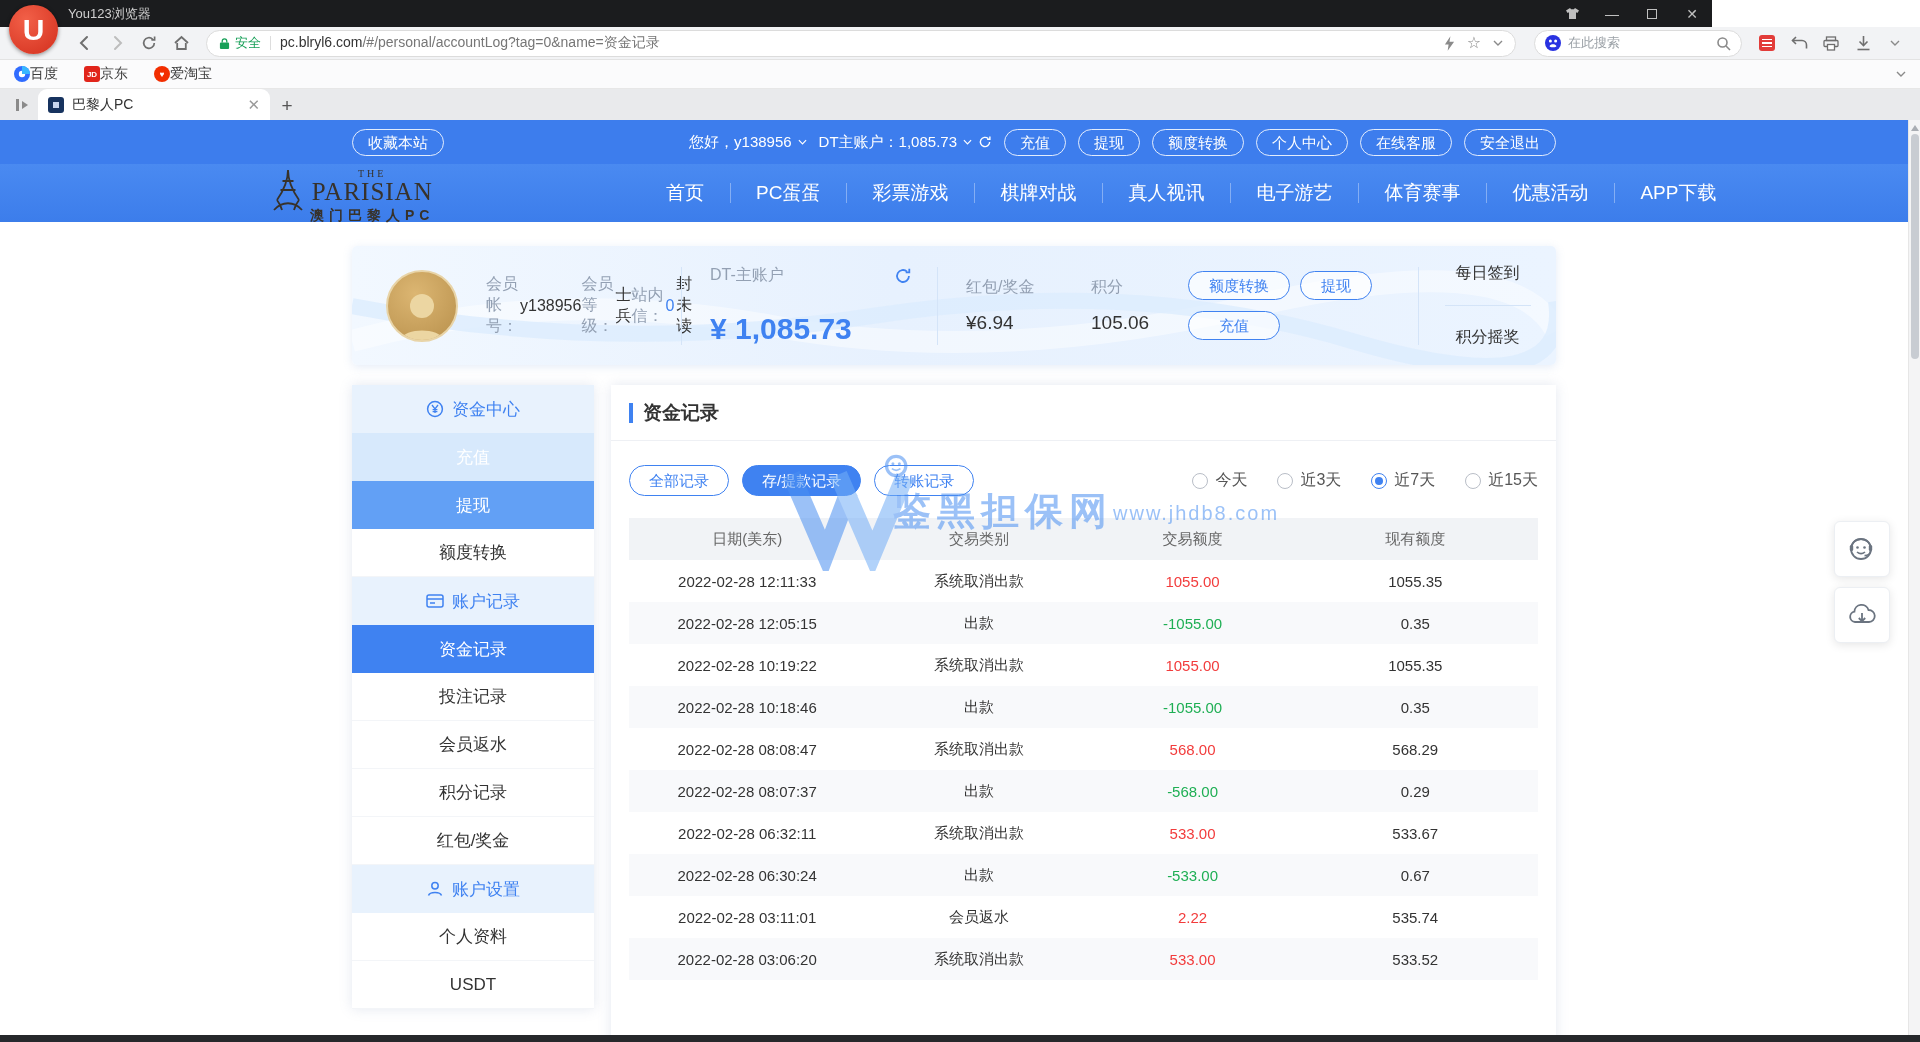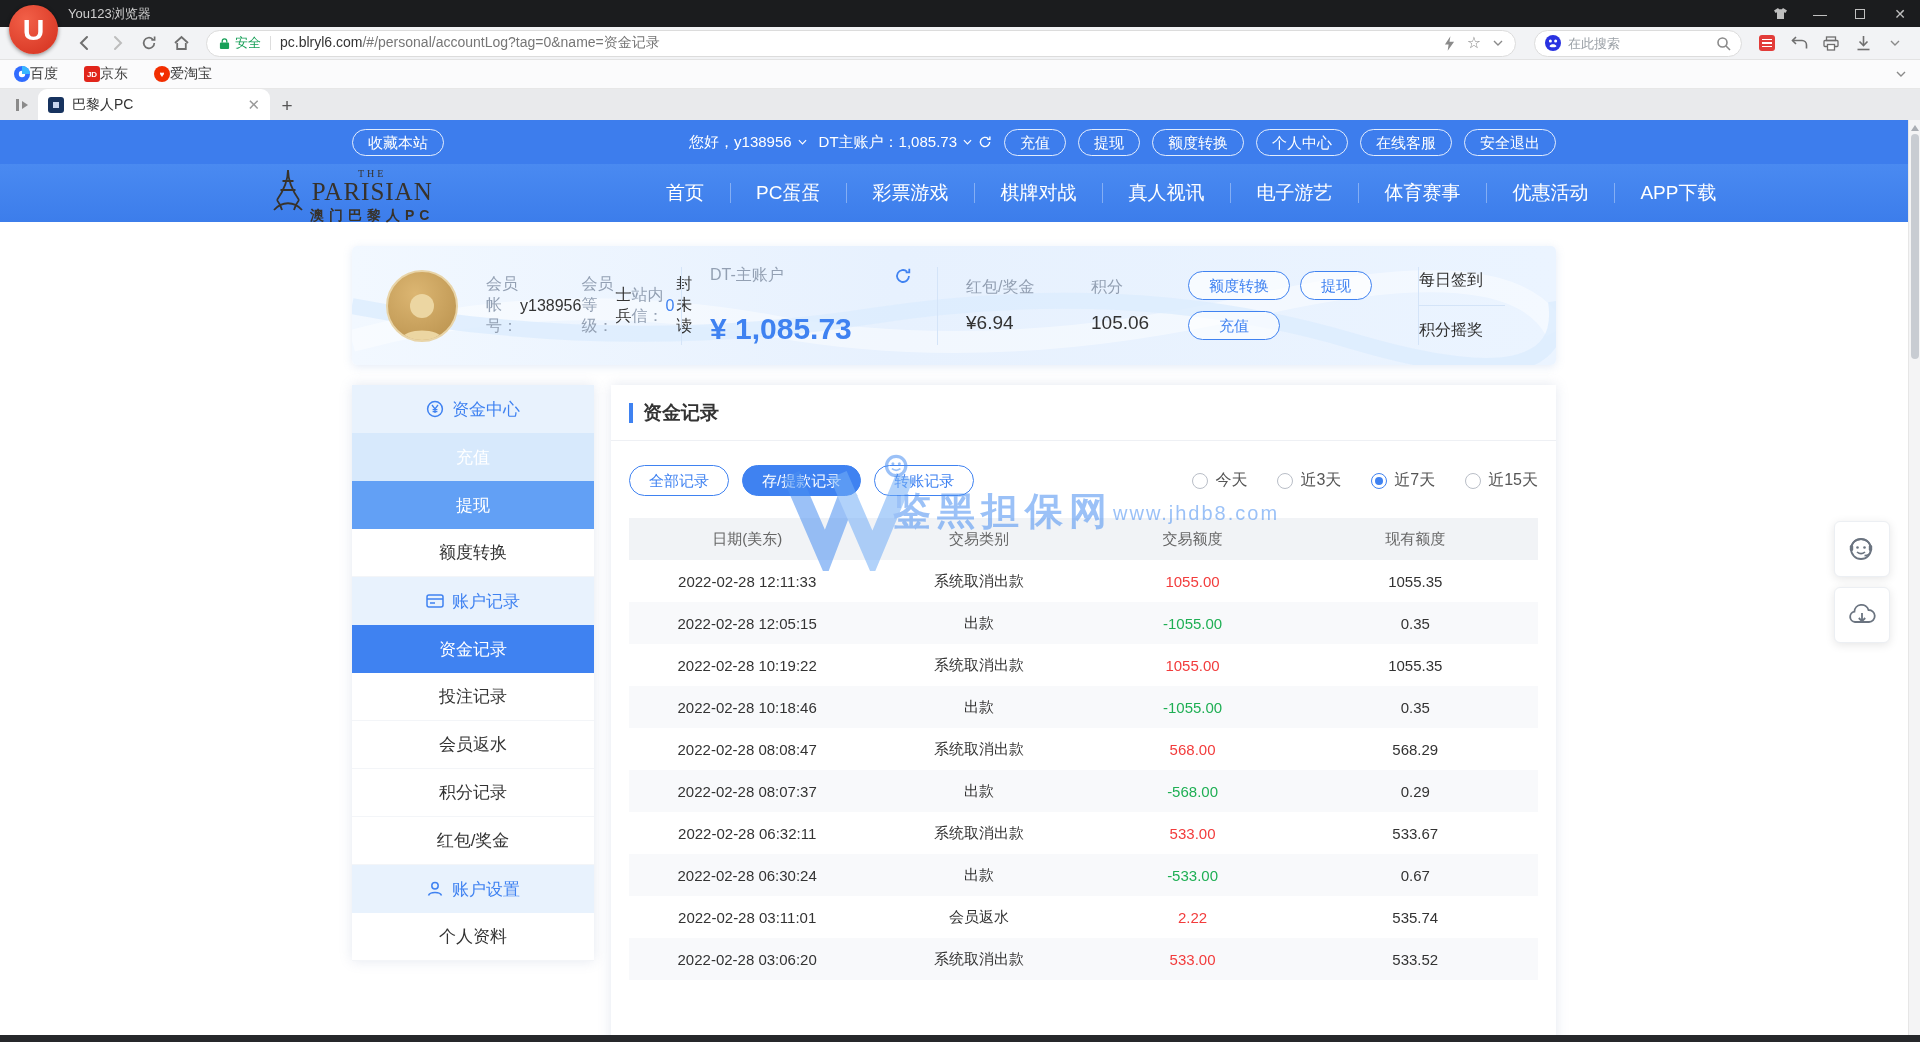--- a/index.html
+++ b/index.html
@@ -1,38 +1,38 @@
 <!DOCTYPE html>
 <html><head>
 <meta charset="utf-8">
 <style>
   *{margin:0;padding:0;box-sizing:border-box}
   html,body{width:1920px;height:1042px;overflow:hidden}
   body{position:relative;font-family:"Liberation Sans","DejaVu Sans",sans-serif;background:#fff}
   svg{display:block}
 
   
-  .titlebar{position:absolute;top:0;left:0;width:1920px;height:27px;background:#1b1c1e;display:flex;align-items:center;z-index:40}
+  .titlebar{position:absolute;top:0;left:0;width:1712px;height:27px;background:#1b1c1e;display:flex;align-items:center;z-index:40}
   .app-title{margin-left:68px;font-size:13px;color:#cfcfcf}
   .tb-right{margin-left:auto;display:flex;align-items:center;height:100%}
   .win-btn{width:40px;height:100%;display:flex;align-items:center;justify-content:center;color:#c0c0c0;font-size:14px}
   .max-glyph{width:10px;height:10px;border:1.5px solid #c0c0c0}
   .app-logo{position:absolute;top:5px;left:9px;width:49px;height:49px;border-radius:50%;background:radial-gradient(circle at 35% 30%,#f26048,#d32f1d);z-index:60;display:flex;align-items:center;justify-content:center;color:#fff;font-weight:bold;font-size:30px;box-shadow:0 1px 4px rgba(0,0,0,.45)}
 
   .bnav{position:absolute;top:27px;left:0;width:1920px;height:33px;background:#f2f3f5;border-bottom:1px solid #e3e3e3;display:flex;align-items:center;padding:0 10px 0 70px;gap:2px;z-index:30}
   .nav-icon{width:30px;height:27px;display:flex;align-items:center;justify-content:center;border-radius:4px}
   .addressbar{flex:1;height:27px;background:#fff;border:1px solid #dcdcdc;border-radius:14px;display:flex;align-items:center;padding:0 12px;margin:0 8px;min-width:0}
   .sec{color:#18a058;font-size:13px;display:flex;align-items:center;gap:5px;white-space:nowrap}
   .addr-sep{width:1px;height:14px;background:#ddd;margin:0 9px}
   .url{font-size:14px;color:#333;white-space:nowrap;overflow:hidden}
   .url .path{color:#767676}
   .addr-right{margin-left:auto;display:flex;align-items:center;gap:12px}
   .star-glyph{font-family:"DejaVu Sans",sans-serif;font-size:16px;color:#8a8a8a;line-height:1}
   .searchbox{width:208px;height:27px;background:#fff;border:1px solid #dcdcdc;border-radius:14px;display:flex;align-items:center;padding:0 10px;gap:7px;margin:0 8px}
-  .searchbox input{border:none;outline:none;flex:1;font-size:13px;color:#333;min-width:0;background:transparent;font-family:Liberation Sans, sans-serif}
+  .searchbox input{border:none;outline:none;flex:1;font-size:13px;color:#333;min-width:0;background:transparent;font-family:Liberation Serif, serif}
   .searchbox input::placeholder{color:#9aa0a6}
   .red-doc{width:16px;height:16px;background:#e23c39;border-radius:3px;display:flex;flex-direction:column;justify-content:center;gap:2px;padding:0 3px}
   .red-doc i{display:block;height:1.5px;background:#fff}
 
   .bookmarks{position:absolute;top:60px;left:0;width:1920px;height:29px;background:#fbfbfc;border-bottom:1px solid #e7e7e7;display:flex;align-items:center;padding:0 14px;gap:26px;z-index:20}
   .bm{display:flex;align-items:center;gap:0;font-size:14px;color:#3c3c3c}
   .bm-ico{width:16px;height:16px;border-radius:3px;display:flex;align-items:center;justify-content:center;color:#fff;font-size:8px;font-weight:bold}
   .bm-right{margin-left:auto}
 
   .tabbar{position:absolute;top:89px;left:0;width:1920px;height:31px;background:#e9eaec;display:flex;align-items:flex-end;padding-left:8px;z-index:20}
@@ -76,21 +76,21 @@
   .blue{color:#3f82f1}
   .vdiv{width:1px;height:78px;background:#d4e4f8;z-index:1}
   .m-wallet{padding-left:28px;width:255px;z-index:1}
   .w-top{display:flex;align-items:center;gap:110px}
   .w-amt{margin-top:26px;font-size:30px;font-weight:bold;color:#3f82f1}
   .m-col{padding-left:28px;width:125px;z-index:1}
   .m-val{margin-top:14px;font-size:19px;color:#333}
   .m-btns{width:230px;display:flex;flex-direction:column;gap:11px;z-index:1}
   .btn-row{display:flex;gap:10px}
   .mbtn{border:1px solid #3f82f1;color:#3f82f1;border-radius:16px;padding:6px 20px;font-size:15px;background:rgba(255,255,255,.65);line-height:1;white-space:nowrap}
-  .m-right{flex:1;display:flex;flex-direction:column;gap:14px;font-size:16px;color:#333;z-index:1}
+  .m-right{flex:1;display:flex;flex-direction:column;align-items:center;gap:21px;font-size:16px;color:#333;z-index:1}
   .hdiv{width:86px;height:1px;background:#d4e4f8}
 
   
   .main{margin-top:20px;display:flex;gap:17px;align-items:flex-start}
   .sidebar{width:242px;background:#fff;box-shadow:0 0 12px rgba(120,140,180,.2)}
   .sb-item{height:48px;display:flex;align-items:center;justify-content:center;font-size:17px;color:#333;border-bottom:1px solid #f3f5f8;gap:8px}
   .sb-item.group{background:#e8f2fd;color:#3f82f1;border-bottom:none}
   .sb-item.soft{background:#d7e9fc;color:#fff;border-bottom:none}
   .sb-item.mid{background:#62a0f5;color:#fff;border-bottom:none}
   .sb-item.active{background:#3f82f1;color:#fff;border-bottom:none}
@@ -452,20 +452,23 @@
         <div class="sb-item group">
           <svg width="18" height="18" viewBox="0 0 18 18">
               <circle cx="9" cy="5.8" r="3.2" stroke="#3f82f1" stroke-width="1.5" fill="none"></circle>
               <path d="M2.5 15.5c1.2-4 11.8-4 13 0" stroke="#3f82f1" stroke-width="1.5" fill="none"></path>
             </svg>
           <span>账户设置</span>
         </div>
         <div class="sb-item plain">
             <span>个人资料</span>
           </div>
+        <div class="sb-item plain">
+            <span>USDT</span>
+          </div>
       </div>
 
       <div class="content">
         <div class="content-head">
           <span class="head-bar"></span>
           <span class="content-title">资金记录</span>
         </div>
 
         <div class="filters">
           <button class="ftab plain">全部记录</button>

